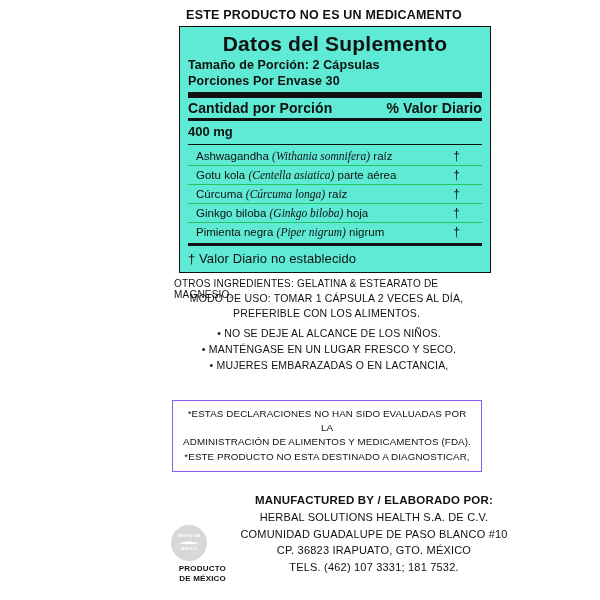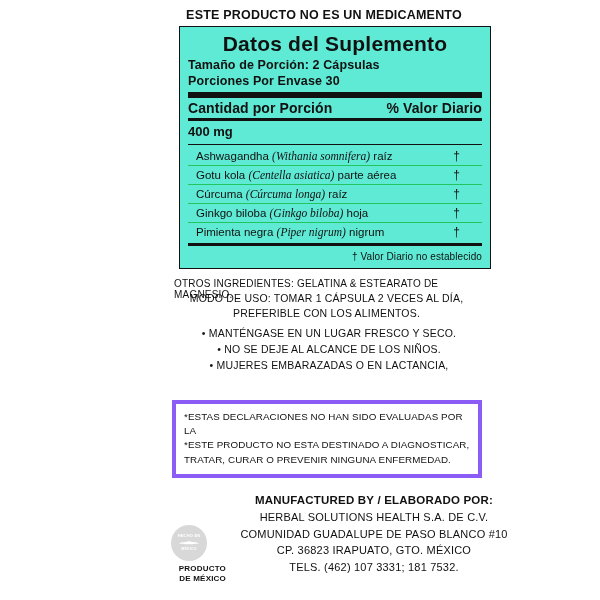--- a/index.html
+++ b/index.html
@@ -102,24 +102,23 @@
   .ing-name i {
     font-family: "Liberation Serif", serif;
     font-style: italic;
     font-size: 11.5px;
   }
   .ing-dv {
     font-size: 12px;
     padding-right: 22px;
   }
   .footnote {
-    font-size: 10px;
+    font-size: 13px;
     padding-top: 3px;
     letter-spacing: 0.1px;
-    text-align: right;
   }
 
   
   .other-ing {
     position: absolute;
     left: 150px;
     top: 278px;
     width: 300px;
     font-size: 10px;
     letter-spacing: 0.2px;
@@ -148,24 +147,25 @@
     line-height: 1.5;
     letter-spacing: 0.2px;
   }
 
   
   .disclaimer {
     position: absolute;
     left: 148px;
     top: 400px;
     width: 310px;
-    border: 4px solid #8b5cf6;
+    border: 1px solid #8b5cf6;
     box-sizing: border-box;
     padding: 6px 8px 7px 8px;
     font-size: 9.8px;
+    text-align: center;
     line-height: 1.45;
     letter-spacing: 0.1px;
   }
 
   
   .manufacturer {
     position: absolute;
     left: 205px;
     top: 492px;
     width: 290px;
@@ -277,29 +277,29 @@
   </div>
 
   <div class="other-ing">OTROS INGREDIENTES: GELATINA &amp; ESTEARATO DE MAGNESIO.</div>
 
   <div class="usage">
     <div class="lead">MODO DE USO: TOMAR 1 CÁPSULA 2 VECES AL DÍA,</div>
     <div>PREFERIBLE CON LOS ALIMENTOS.</div>
   </div>
 
   <div class="bullets">
+    <div>• NO SE DEJE AL ALCANCE DE LOS NIÑOS.</div>
     <div>• MANTÉNGASE EN UN LUGAR FRESCO Y SECO.</div>
-    <div>• NO SE DEJE AL ALCANCE DE LOS NIÑOS.</div>
     <div>• MUJERES EMBARAZADAS O EN LACTANCIA,</div>
   </div>
 
   <div class="disclaimer">
     <div>*ESTAS DECLARACIONES NO HAN SIDO EVALUADAS POR LA</div>
+    <div>ADMINISTRACIÓN DE ALIMENTOS Y MEDICAMENTOS (FDA).</div>
     <div>*ESTE PRODUCTO NO ESTA DESTINADO A DIAGNOSTICAR,</div>
-    <div>TRATAR, CURAR O PREVENIR NINGUNA ENFERMEDAD.</div>
   </div>
 
   <div class="manufacturer">
     <div class="mfg-head">MANUFACTURED BY / ELABORADO POR:</div>
     <div>HERBAL SOLUTIONS HEALTH S.A. DE C.V.</div>
     <div>COMUNIDAD GUADALUPE DE PASO BLANCO #10</div>
     <div>CP. 36823 IRAPUATO, GTO. MÉXICO</div>
     <div>TELS. (462) 107 3331; 181 7532.</div>
   </div>
 

